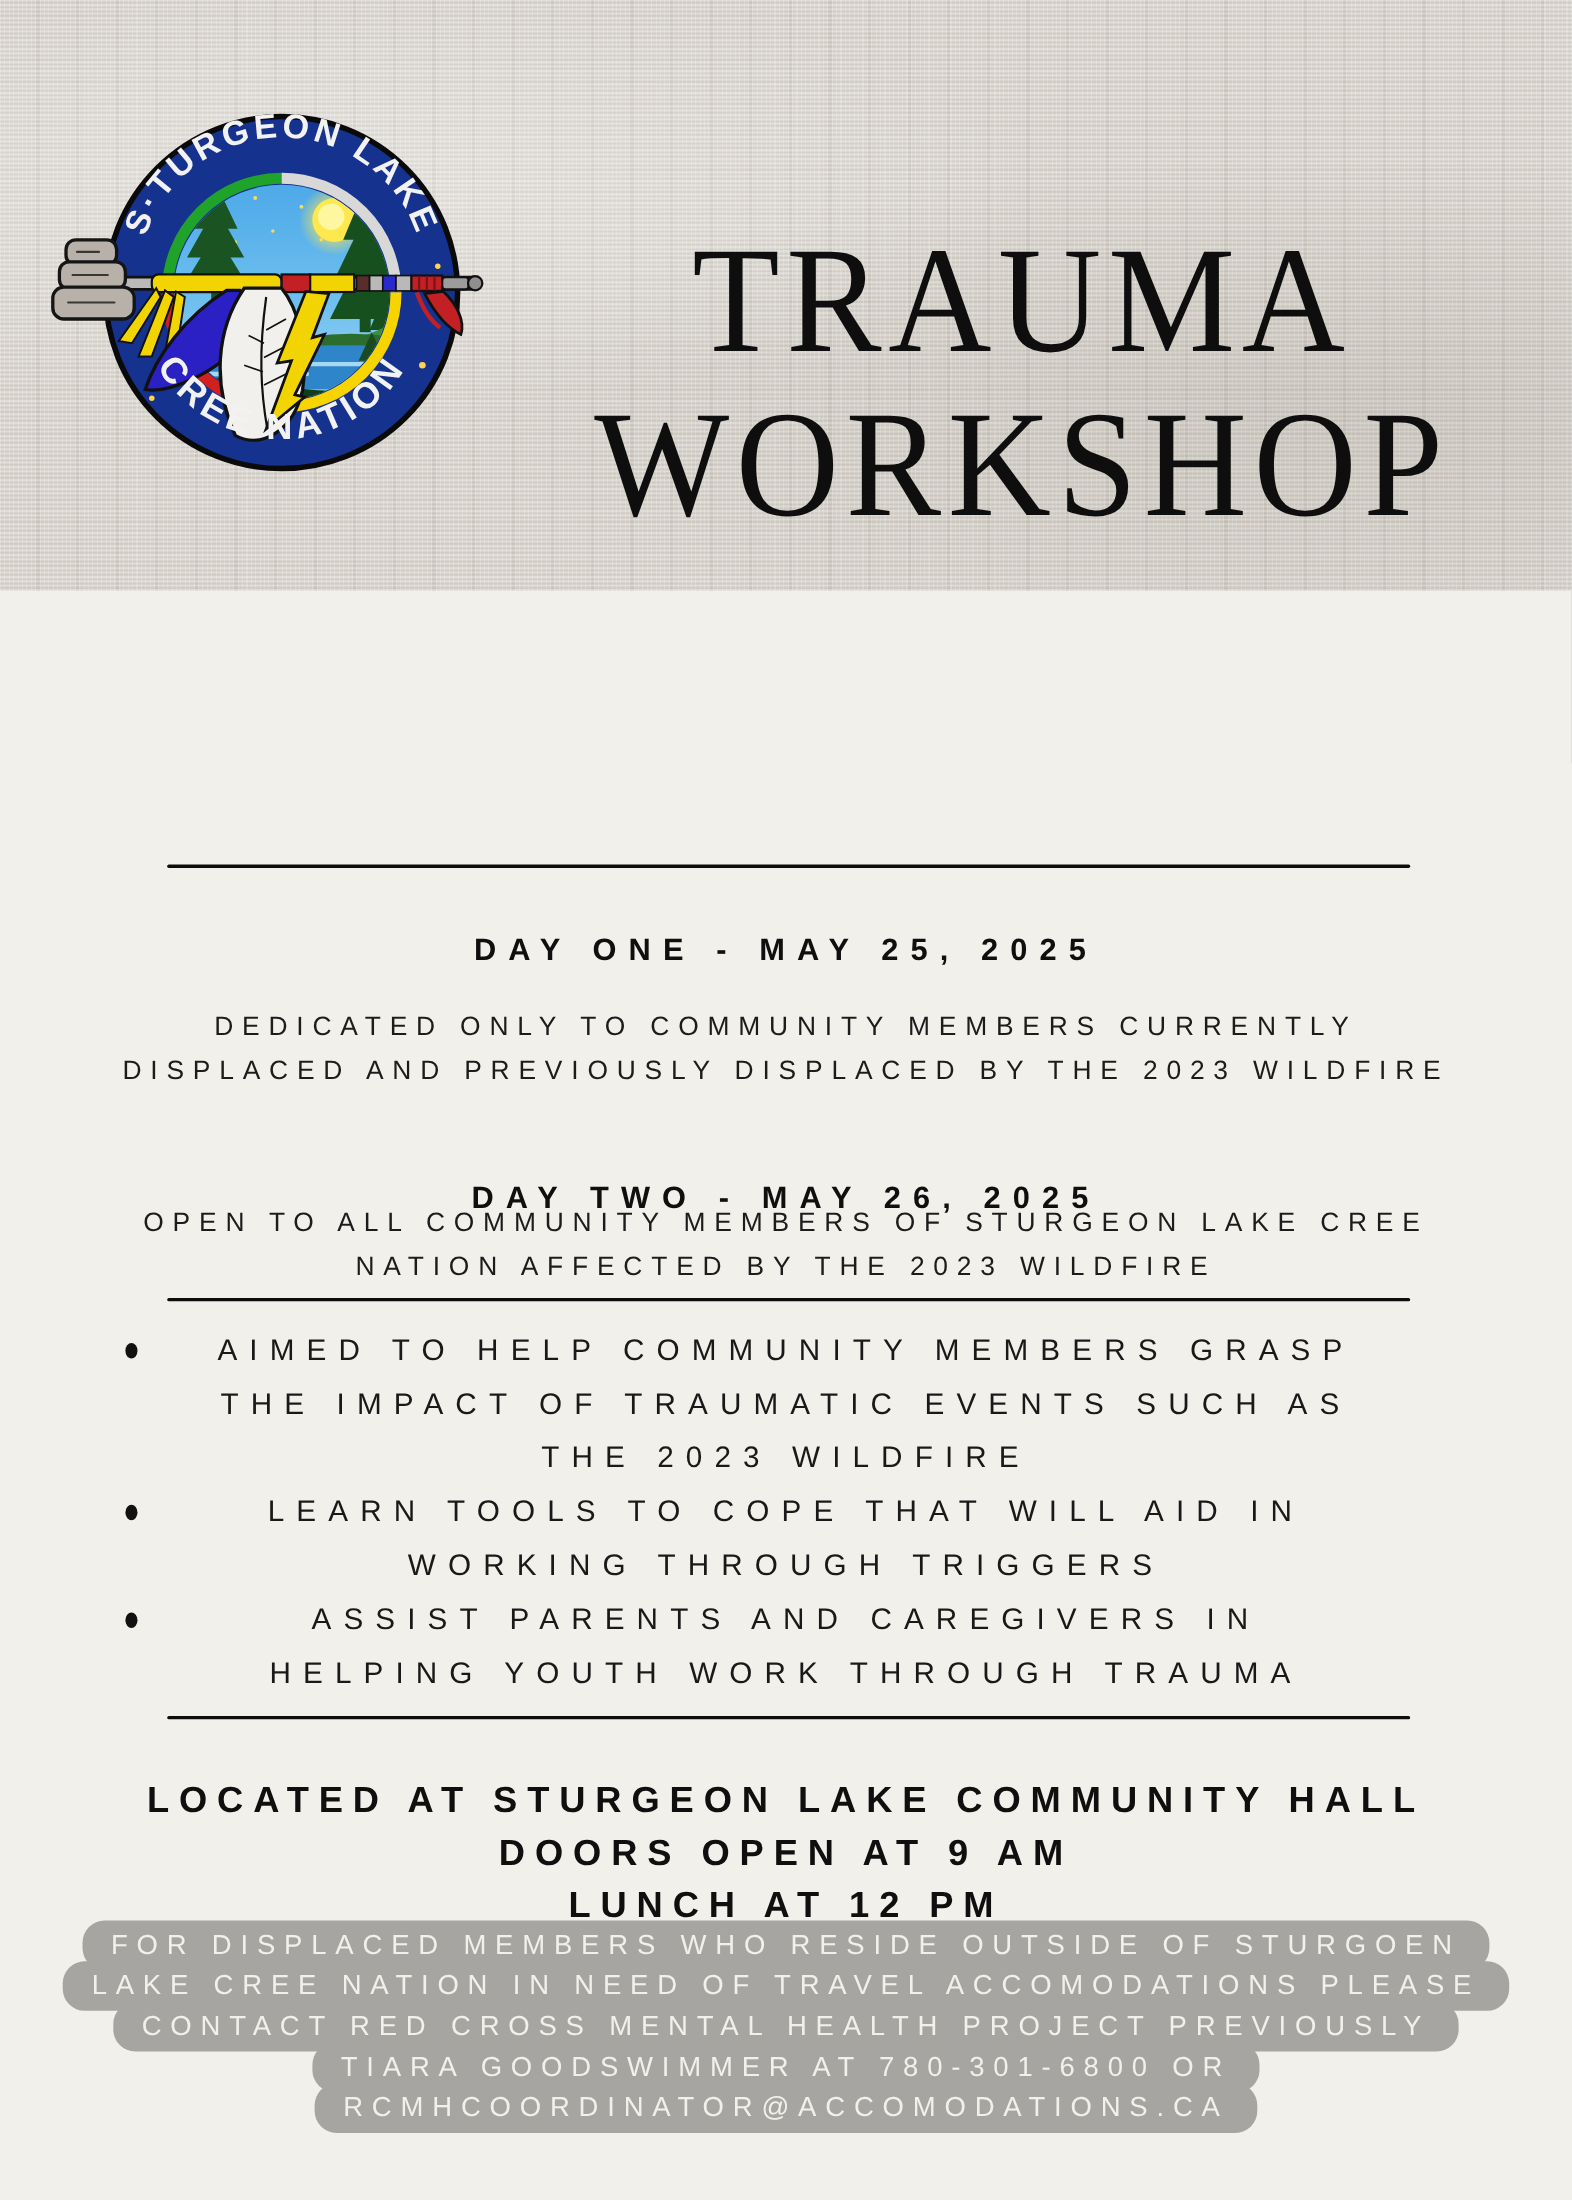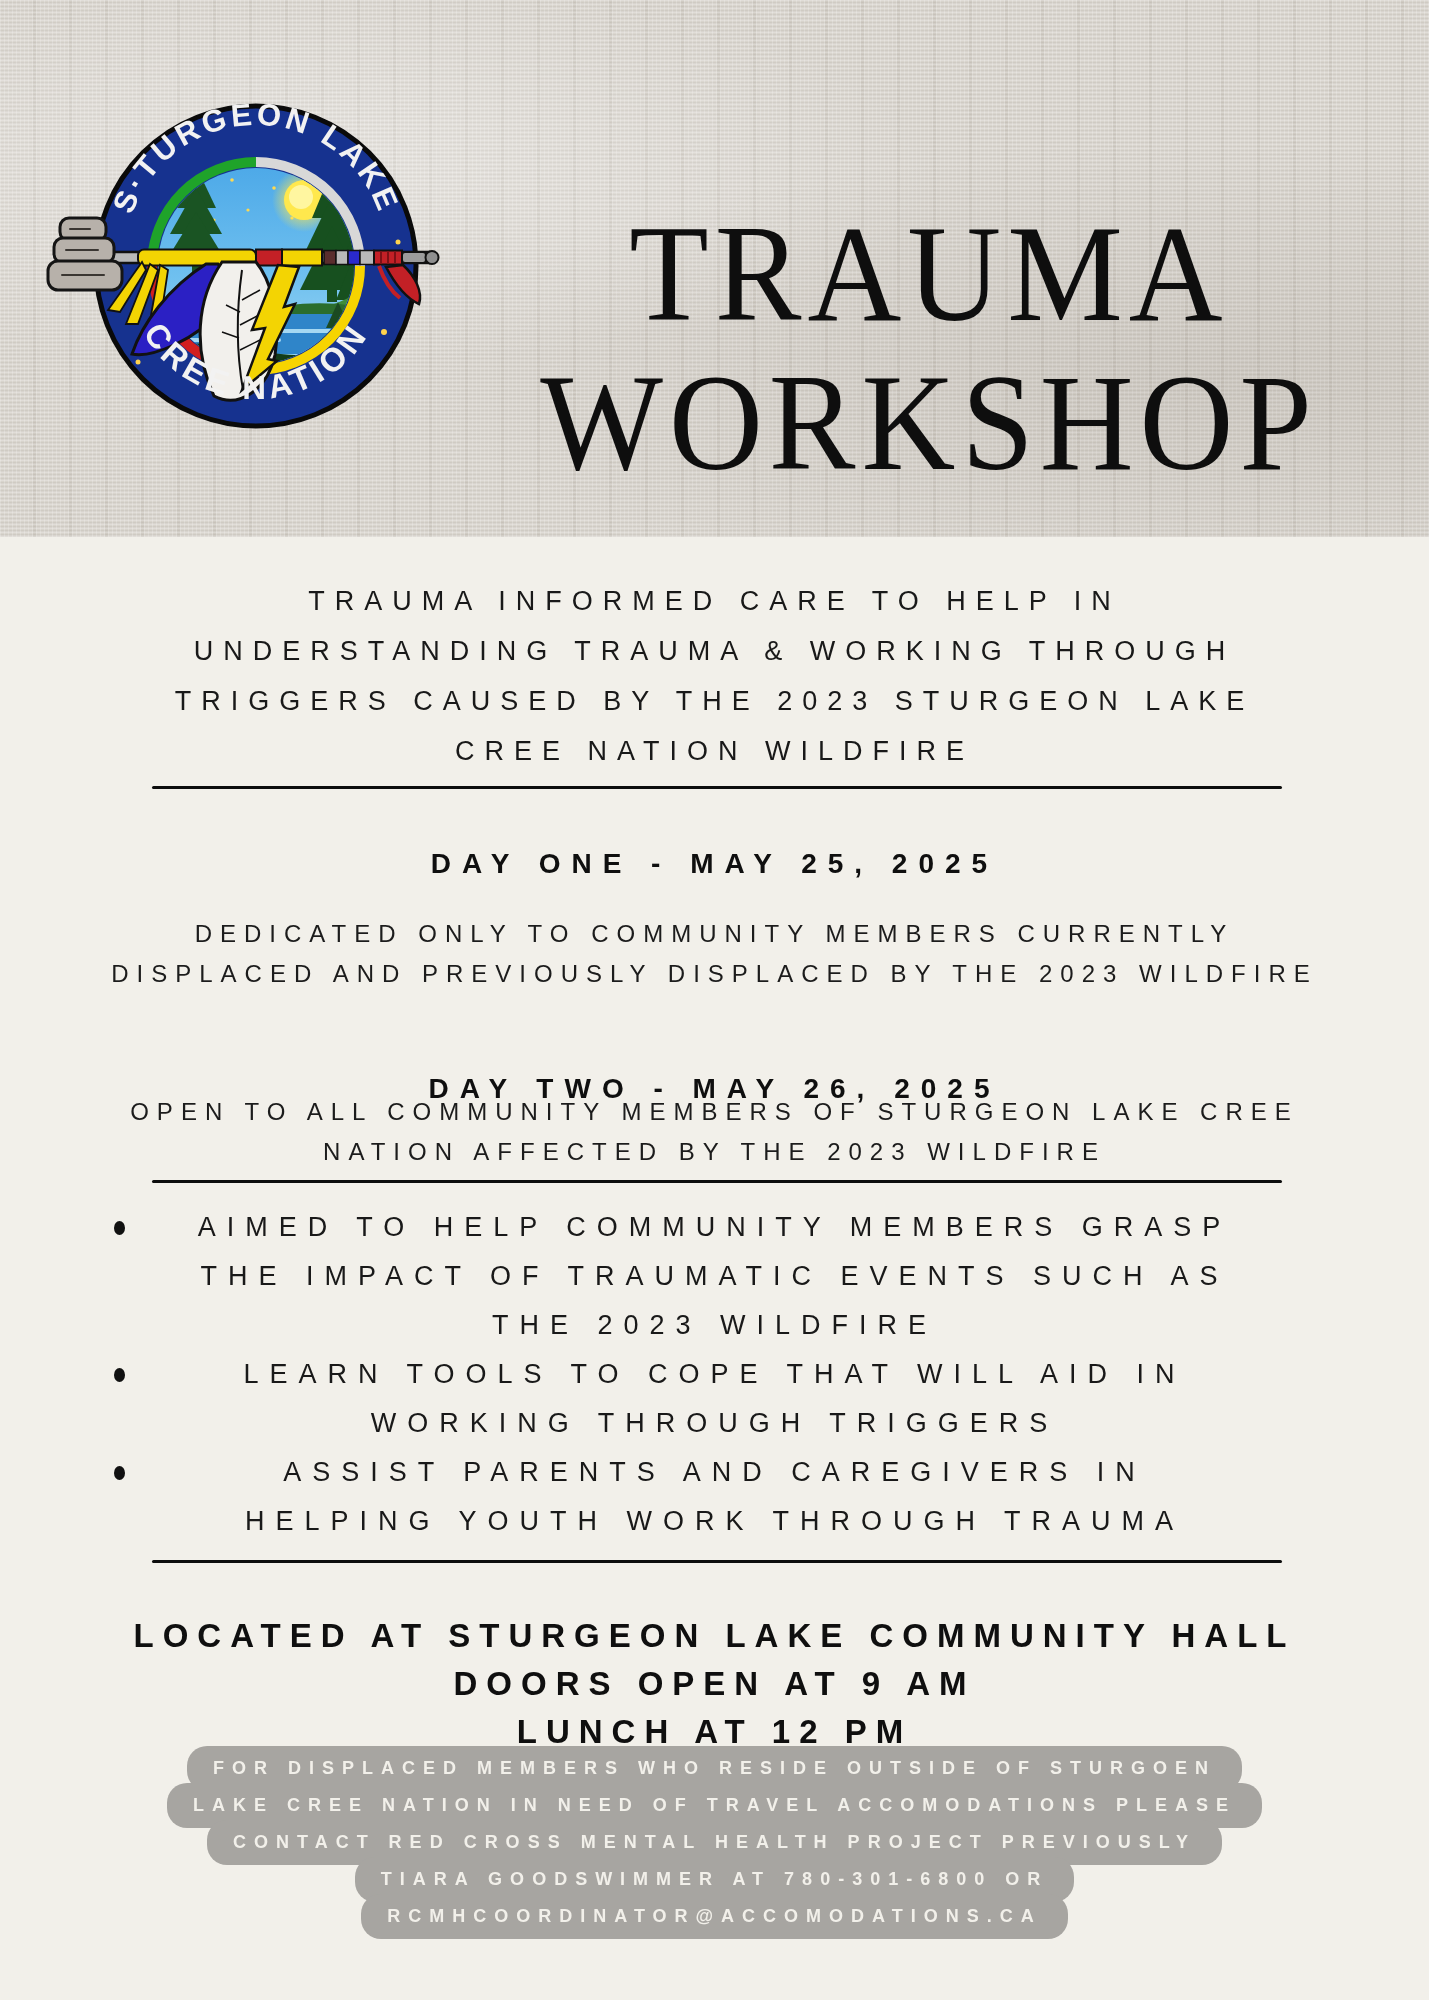--- a/index.html
+++ b/index.html
@@ -88,26 +88,25 @@
     color:#0f0f0f;
   }
   
   .footer-box{
     position:absolute;left:0;right:0;top:1746px;
     display:flex;flex-direction:column;align-items:center;
   }
   .footer-box .row{
     background:#a7a5a1;
     color:#f2f0ea;
-    font-size:18px;letter-spacing:8px;line-height:37px;
+    font-size:25px;letter-spacing:8px;line-height:37px;
     padding:4px 26px;
     border-radius:20px;
     margin-top:-8px;
     white-space:nowrap;
-    font-weight:bold;
   }
   .footer-box .row:first-child{margin-top:0;}
 </style>
 </head>
 <body>
 
 <div id="page">
 
   <div class="hero">
 
@@ -242,21 +241,20 @@
         <textPath href="#arcTop" startOffset="50%" text-anchor="middle">S·TURGEON LAKE</textPath>
       </text>
       <text font-family="Liberation Sans, sans-serif" font-size="33" font-weight="bold" fill="#f2f2f2" letter-spacing="4.5">
         <textPath href="#arcBottom" startOffset="50%" text-anchor="middle">CREE NATION</textPath>
       </text>
     </svg>
 
     <h1 class="title">TRAUMA<br>WORKSHOP</h1>
   </div>
 
-  <p class="intro">TRAUMA INFORMED CARE TO HELP IN<br>UNDERSTANDING TRAUMA &amp; WORKING THROUGH<br>TRIGGERS CAUSED BY THE 2023 STURGEON LAKE<br>CREE NATION WILDFIRE</p>
 
   <div class="divider" id="divider-1"></div>
 
   <h2 class="day-heading" id="day-one-heading">DAY ONE - MAY 25, 2025</h2>
   <p class="day-desc" id="day-one-desc">DEDICATED ONLY TO COMMUNITY MEMBERS CURRENTLY<br>DISPLACED AND PREVIOUSLY DISPLACED BY THE 2023 WILDFIRE</p>
 
   <h2 class="day-heading" id="day-two-heading">DAY TWO - MAY 26, 2025</h2>
   <p class="day-desc" id="day-two-desc">OPEN TO ALL COMMUNITY MEMBERS OF STURGEON LAKE CREE<br>NATION AFFECTED BY THE 2023 WILDFIRE</p>
 
   <div class="divider" id="divider-2"></div>

